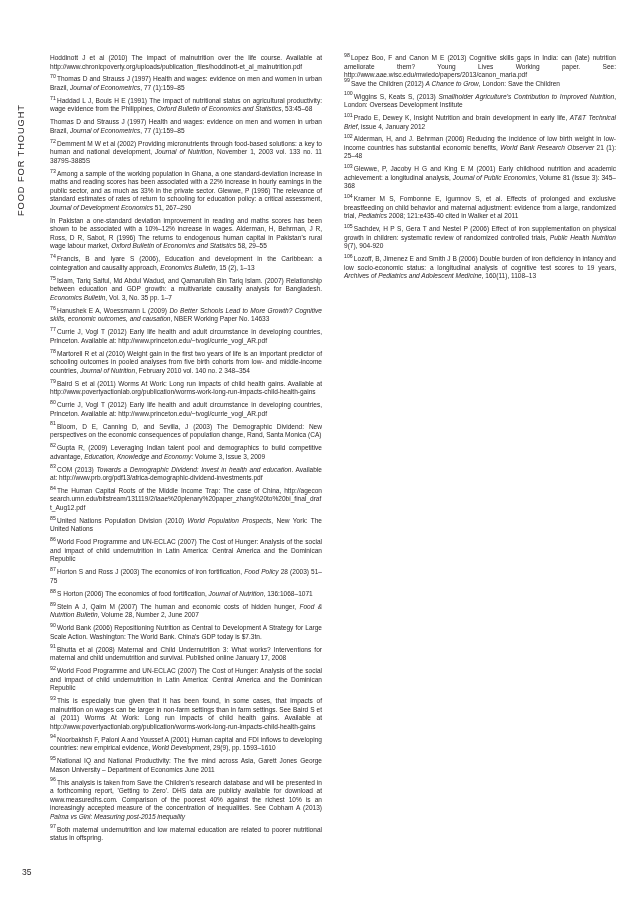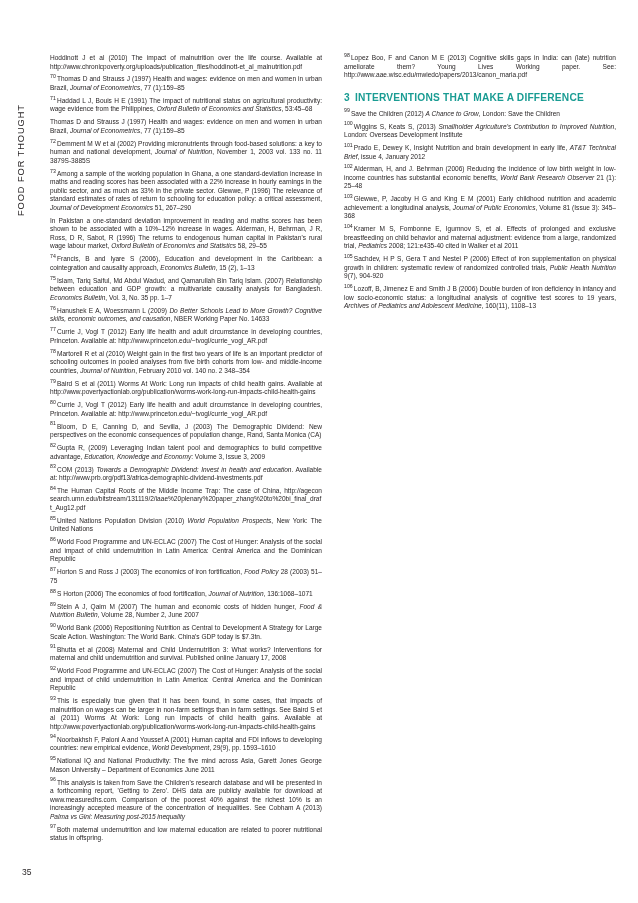--- a/index.html
+++ b/index.html
@@ -122,23 +122,20 @@
         <p class="ref"><sup>90</sup>World Bank (2006) Repositioning Nutrition as Central to Development A Strategy for Large Scale Action. Washington: The World Bank. China's GDP today is $7.3tn.</p>
         <p class="ref"><sup>91</sup>Bhutta et al (2008) Maternal and Child Undernutrition 3: What works? Interventions for maternal and child undernutrition and survival. Published online January 17, 2008</p>
         <p class="ref"><sup>92</sup>World Food Programme and UN-ECLAC (2007) The Cost of Hunger: Analysis of the social and impact of child undernutrition in Latin America: Central America and the Dominican Republic</p>
         <p class="ref"><sup>93</sup>This is especially true given that it has been found, in some cases, that impacts of malnutrition on wages can be larger in non-farm settings than in farm settings. See Baird S et al (2011) Worms At Work: Long run impacts of child health gains. Available at http://www.povertyactionlab.org/publication/worms-work-long-run-impacts-child-health-gains</p>
         <p class="ref"><sup>94</sup>Noorbakhsh F, Paloni A and Youssef A (2001) Human capital and FDI inflows to developing countries: new empirical evidence, <i>World Development</i>, 29(9), pp. 1593–1610</p>
         <p class="ref"><sup>95</sup>National IQ and National Productivity: The five mind across Asia, Garett Jones George Mason University – Department of Economics June 2011</p>
         <p class="ref"><sup>96</sup>This analysis is taken from Save the Children's research database and will be presented in a forthcoming report, 'Getting to Zero'. DHS data are publicly available for download at www.measuredhs.com. Comparison of the poorest 40% against the richest 10% is an increasingly accepted measure of the concentration of inequalities. See Cobham A (2013) <i>Palma vs Gini: Measuring post-2015 inequality</i></p>
         <p class="ref"><sup>97</sup>Both maternal undernutrition and low maternal education are related to poorer nutritional status in offspring.</p>
         <p class="ref"><sup>98</sup>Lopez Boo, F and Canon M E (2013) Cognitive skills gaps in India: can (late) nutrition ameliorate them? Young Lives Working paper. See: http://www.aae.wisc.edu/mwiedc/papers/2013/canon_maria.pdf</p>
       </div>
-    <h2 class="section-head">
-      <span class="num">3</span><span>INTERVENTIONS THAT MAKE A DIFFERENCE</span>
-    </h2>
     <div id="col-right-bottom">
         <p class="ref"><sup>99</sup>Save the Children (2012) <i>A Chance to Grow</i>, London: Save the Children</p>
         <p class="ref"><sup>100</sup>Wiggins S, Keats S, (2013) <i>Smallholder Agriculture's Contribution to Improved Nutrition</i>, London: Overseas Development Institute</p>
         <p class="ref"><sup>101</sup>Prado E, Dewey K, Insight Nutrition and brain development in early life, <i>AT&amp;T Technical Brief</i>, issue 4, January 2012</p>
         <p class="ref"><sup>102</sup>Alderman, H, and J. Behrman (2006) Reducing the incidence of low birth weight in low-income countries has substantial economic benefits, <i>World Bank Research Observer</i> 21 (1): 25–48</p>
         <p class="ref"><sup>103</sup>Glewwe, P, Jacoby H G and King E M (2001) Early childhood nutrition and academic achievement: a longitudinal analysis, <i>Journal of Public Economics</i>, Volume 81 (Issue 3): 345–368</p>
         <p class="ref"><sup>104</sup>Kramer M S, Fombonne E, Igumnov S, et al. Effects of prolonged and exclusive breastfeeding on child behavior and maternal adjustment: evidence from a large, randomized trial, <i>Pediatrics</i> 2008; 121:e435-40 cited in Walker et al 2011</p>
         <p class="ref"><sup>105</sup>Sachdev, H P S, Gera T and Nestel P (2006) Effect of iron supplementation on physical growth in children: systematic review of randomized controlled trials, <i>Public Health Nutrition</i> 9(7), 904-920</p>
         <p class="ref"><sup>106</sup>Lozoff, B, Jimenez E and Smith J B (2006) Double burden of iron deficiency in infancy and low socio-economic status: a longitudinal analysis of cognitive test scores to 19 years, <i>Archives of Pediatrics and Adolescent Medicine</i>, 160(11), 1108–13</p>
       </div>

